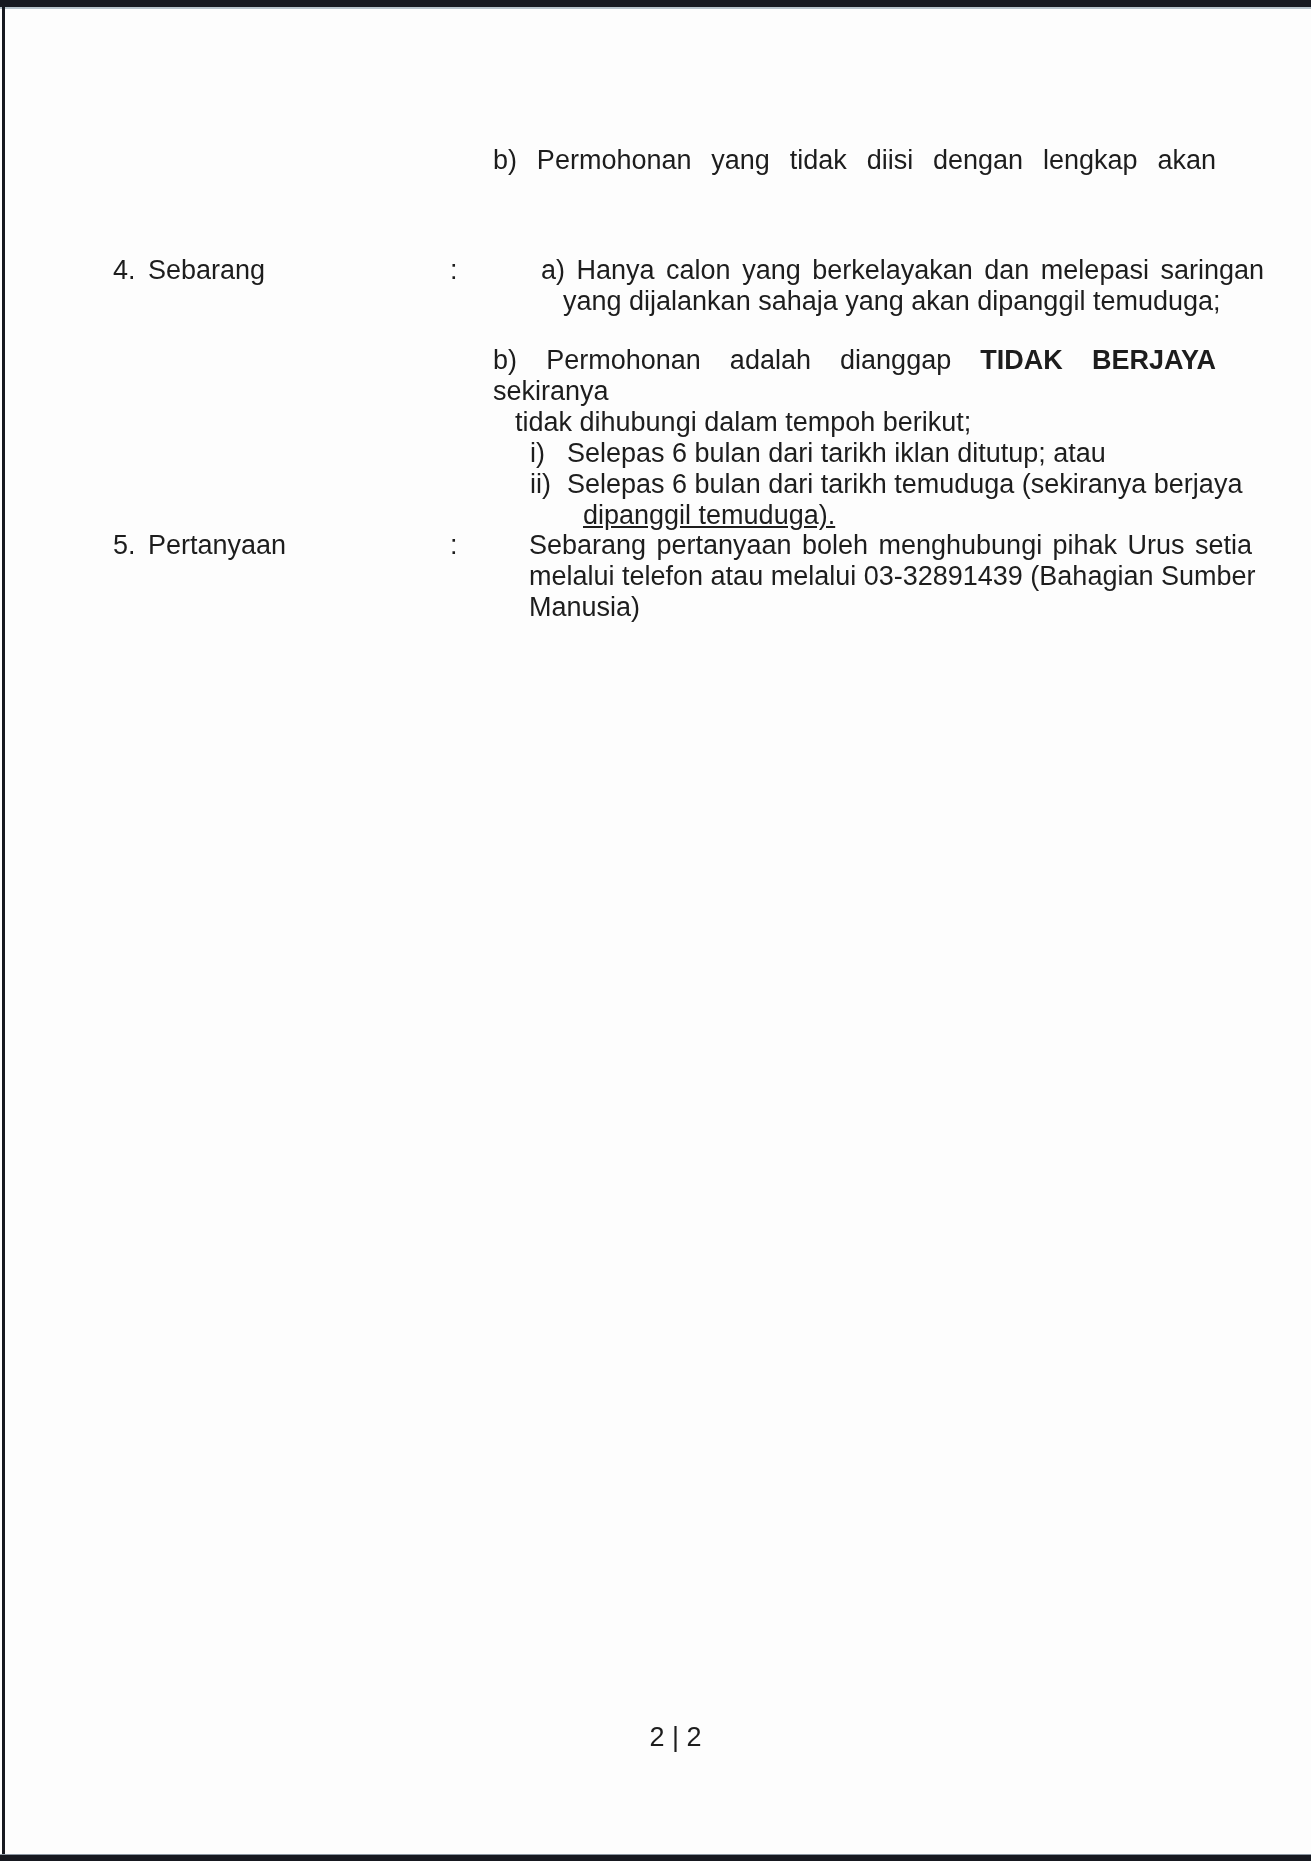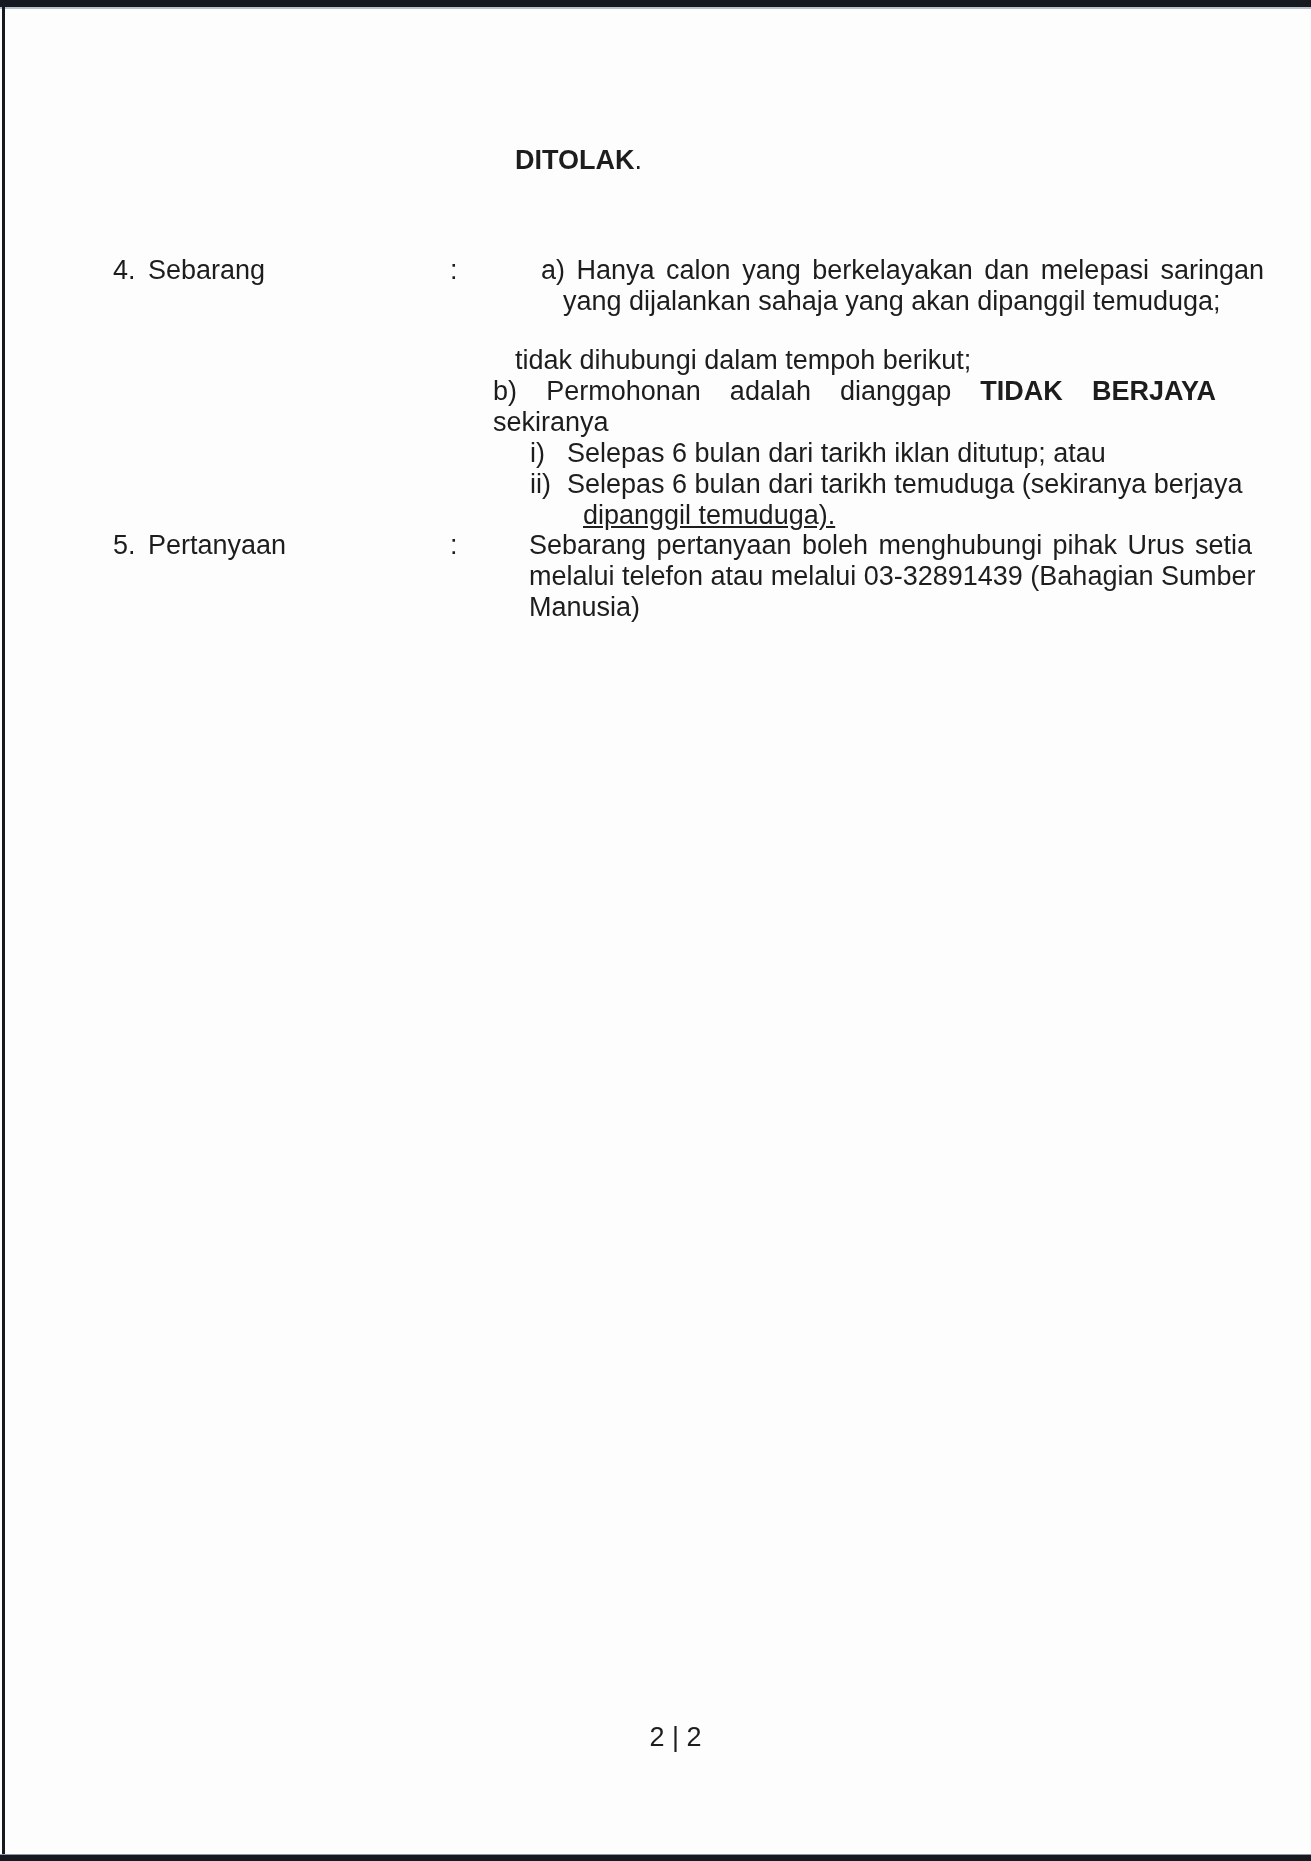--- a/index.html
+++ b/index.html
@@ -52,37 +52,37 @@
 
 <div class="page">
 
   <div class="top-bar"></div>
   <div class="top-accent"></div>
   <div class="left-edge"></div>
   <div class="bottom-accent"></div>
   <div class="bottom-bar"></div>
 
   <div class="block block-intro">
-    <div class="line indent-1"><span class="bold">DITOLAK</span><span>.</span></div>
+    <div class="line just">b) Permohonan yang tidak diisi dengan lengkap akan</div>
   </div>
 
   <div class="section-head head-4">
     <span class="num">4.</span>
     <span class="lbl">Sebarang</span>
     <span class="colon">:</span>
   </div>
 
   <div class="block block-4a">
     <div class="line just">a) Hanya calon yang berkelayakan dan melepasi saringan</div>
     <div class="line indent-1">yang dijalankan sahaja yang akan dipanggil temuduga;</div>
   </div>
 
   <div class="block block-4b">
+    <div class="line just"><span>b) Permohonan adalah dianggap </span><span class="bold">TIDAK BERJAYA</span><span> sekiranya</span></div>
     <div class="line indent-1">tidak dihubungi dalam tempoh berikut;</div>
-    <div class="line just"><span>b) Permohonan adalah dianggap </span><span class="bold">TIDAK BERJAYA</span><span> sekiranya</span></div>
     <div class="line sub"><span class="sub-marker">i)</span><span>Selepas 6 bulan dari tarikh iklan ditutup; atau</span></div>
     <div class="line sub"><span class="sub-marker">ii)</span><span>Selepas 6 bulan dari tarikh temuduga (sekiranya berjaya</span></div>
     <div class="line sub-wrap">dipanggil temuduga).</div>
   </div>
 
   <div class="section-head head-5">
     <span class="num">5.</span>
     <span class="lbl">Pertanyaan</span>
     <span class="colon">:</span>
   </div>

